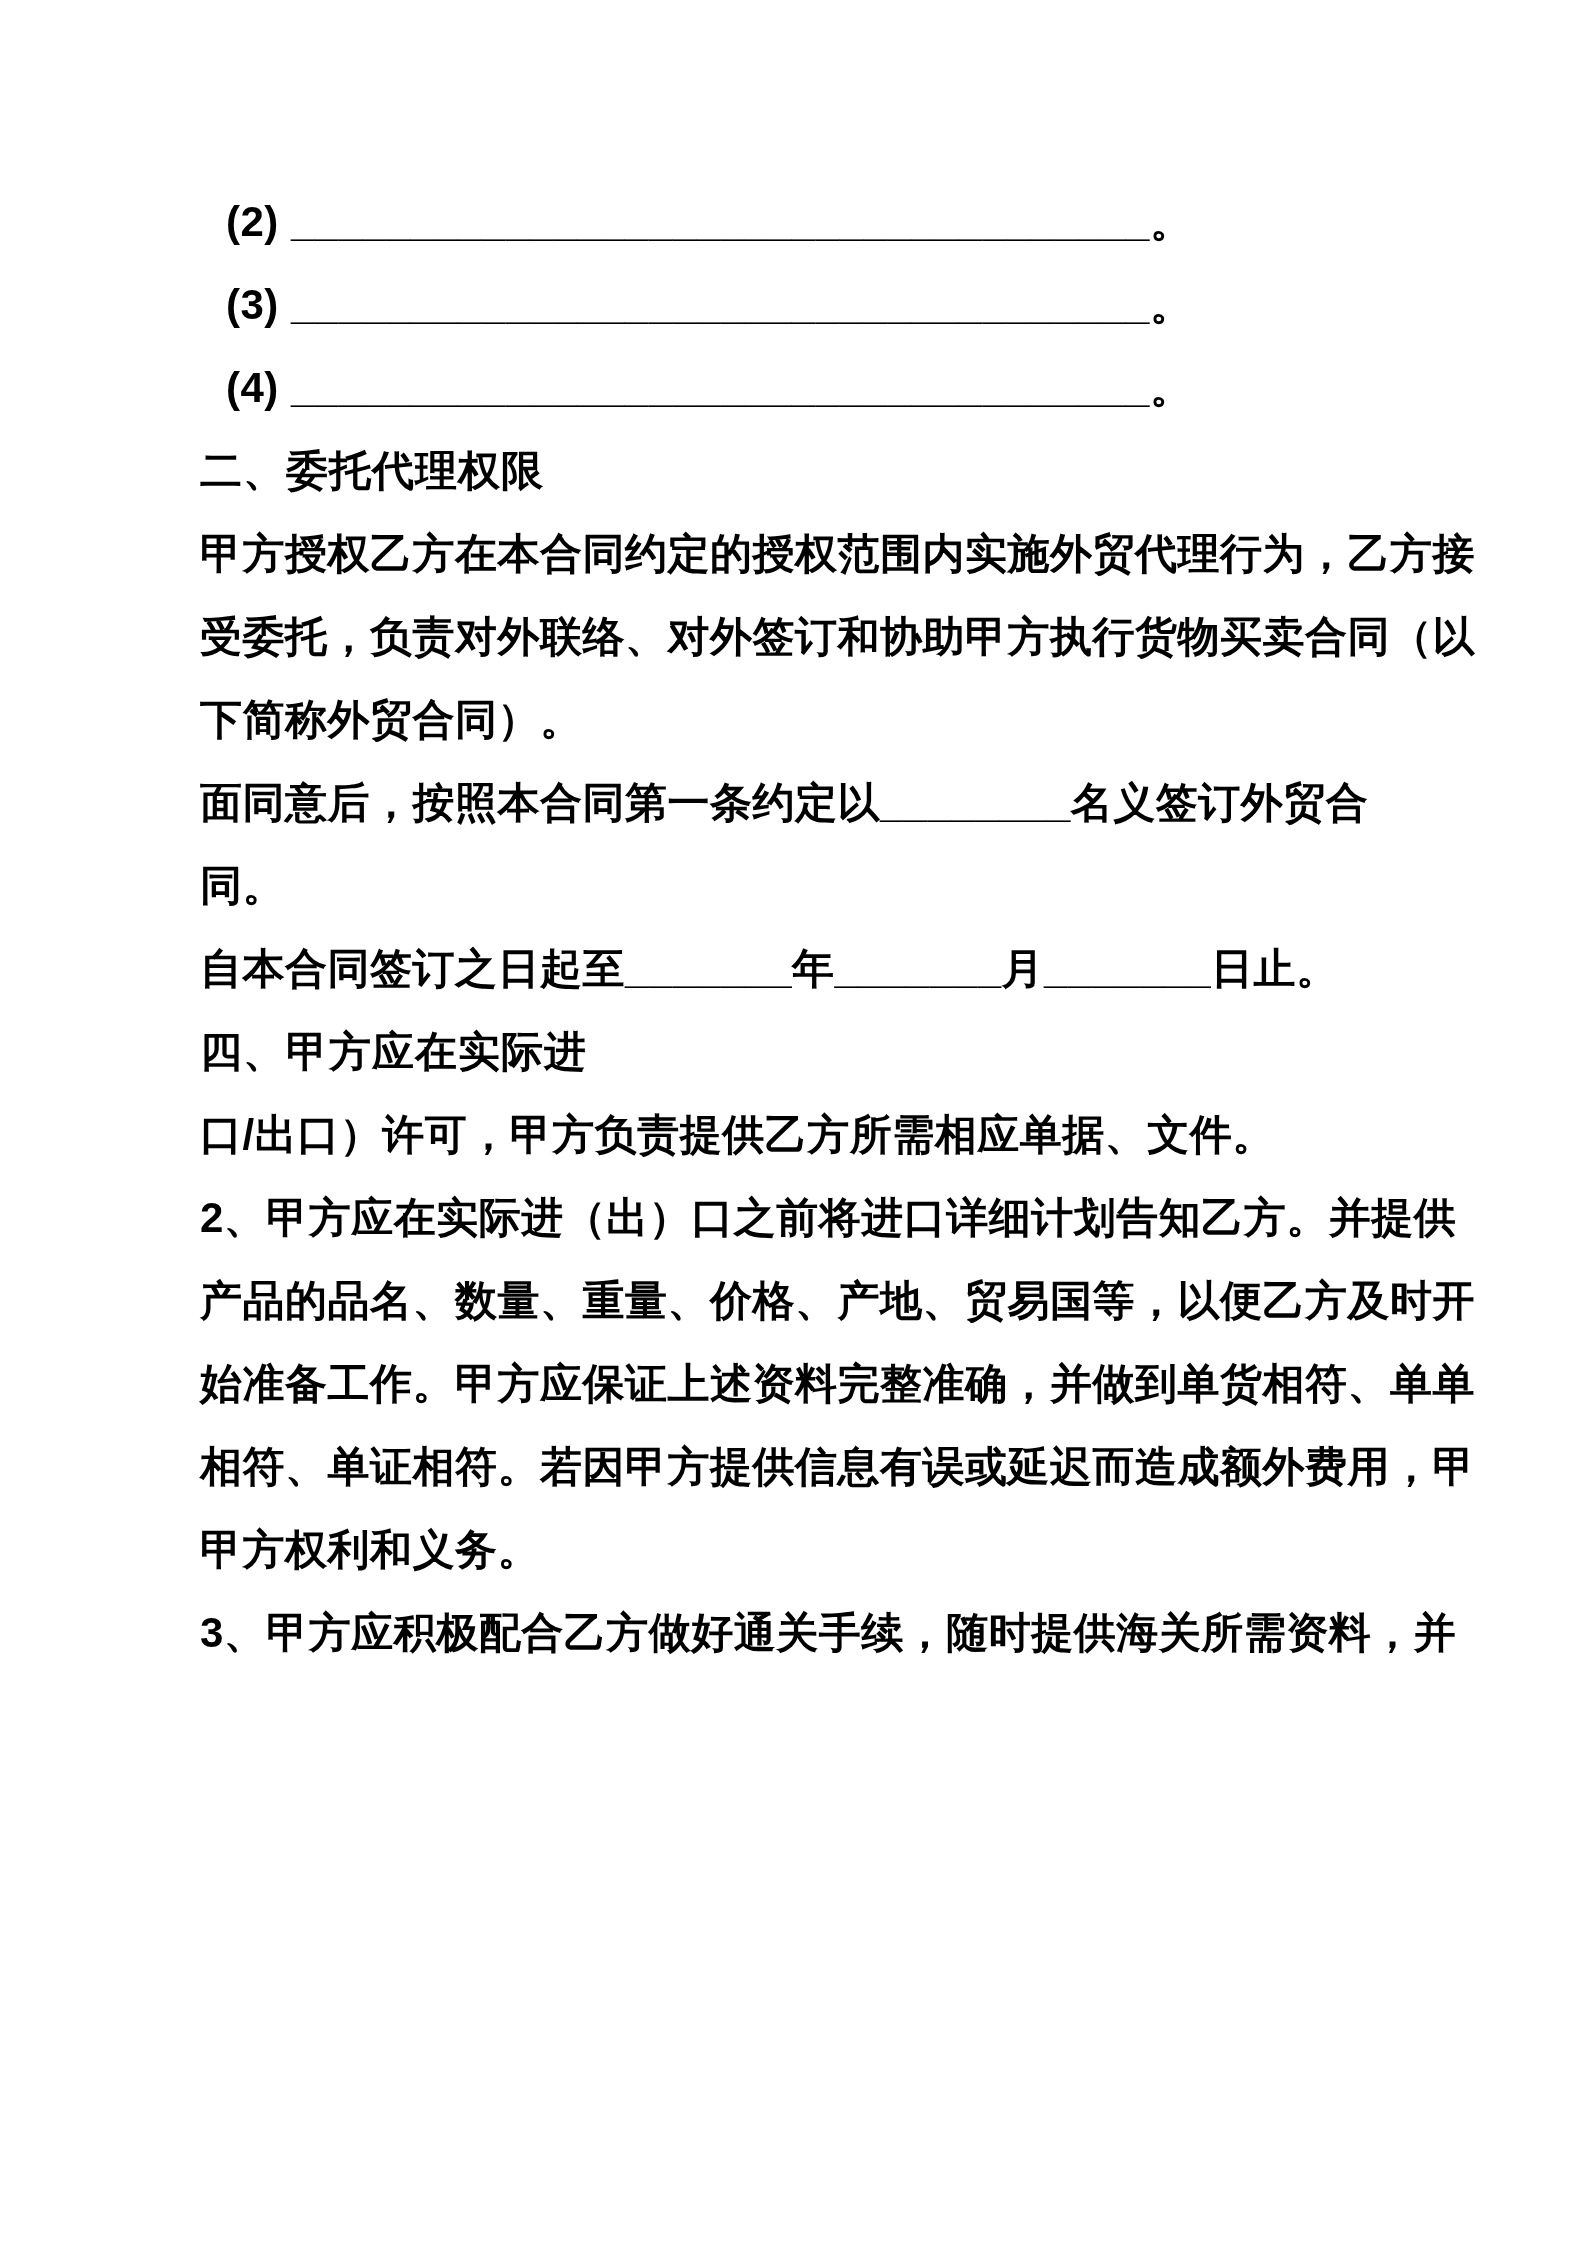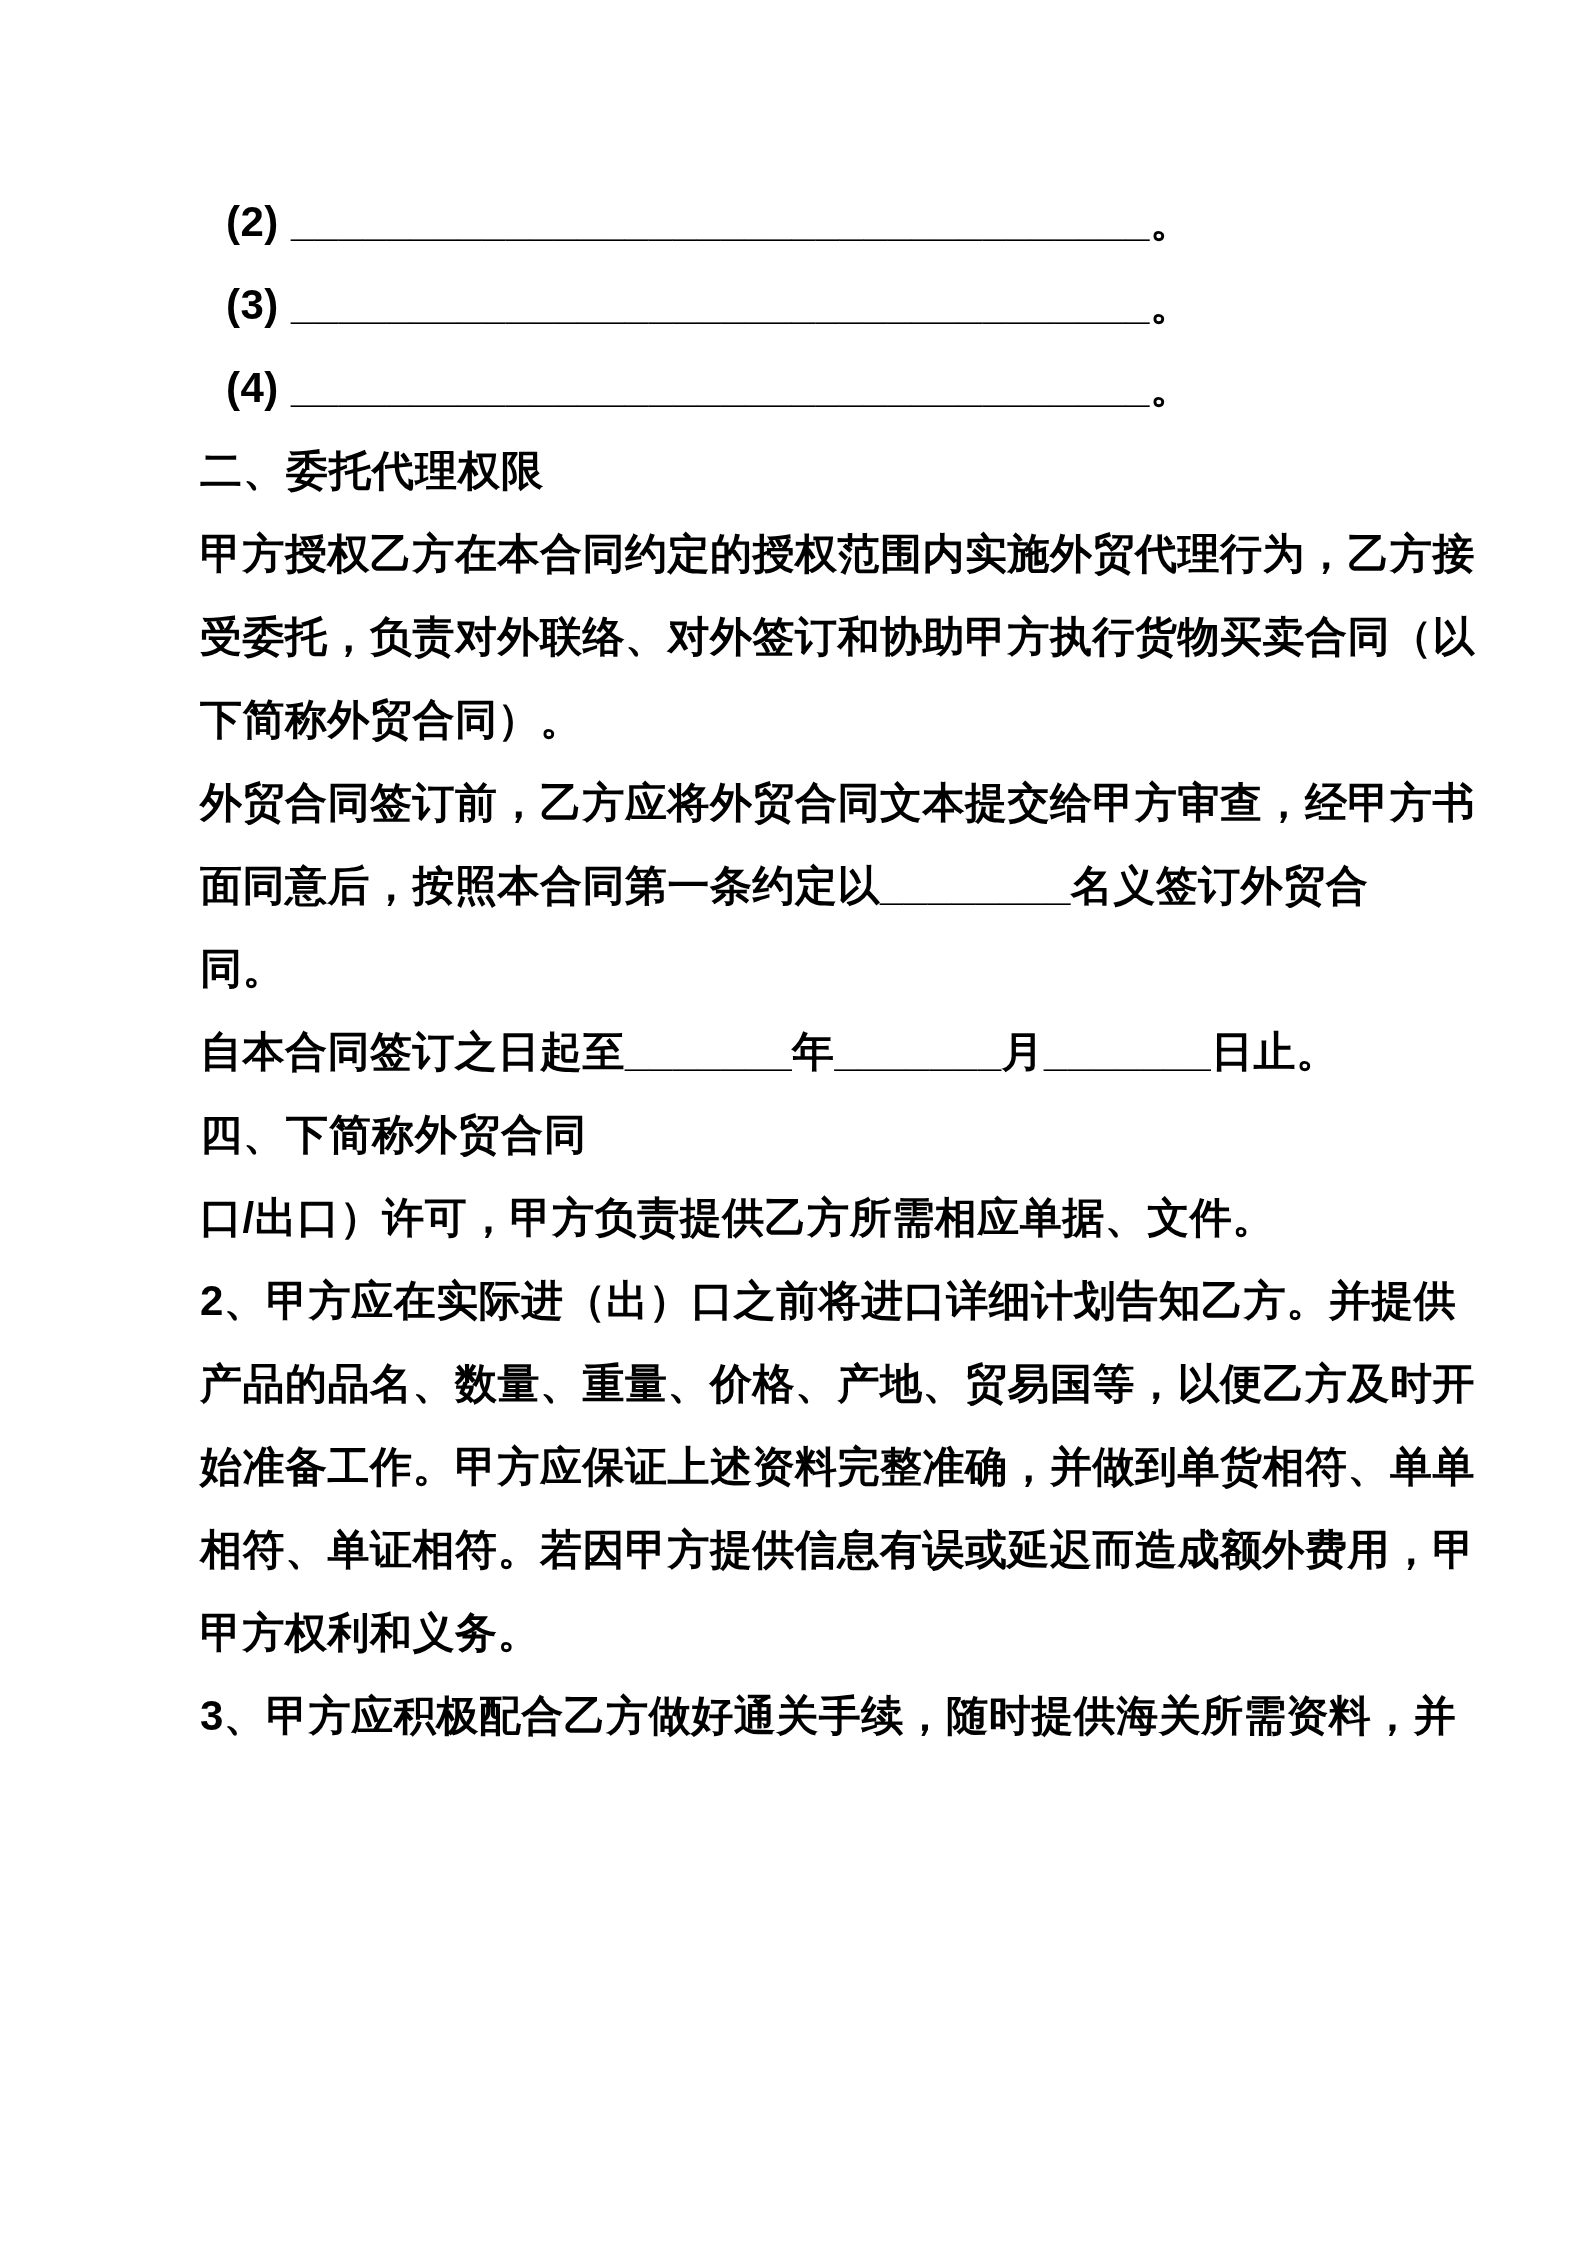--- a/index.html
+++ b/index.html
@@ -38,25 +38,24 @@
 
 <div class="page">
   <div id="doc-lines">
       <div class="line num-indent">(2) ____________________________________。</div>
       <div class="line num-indent">(3) ____________________________________。</div>
       <div class="line num-indent">(4) ____________________________________。</div>
       <div class="line heading">二、委托代理权限</div>
       <div class="line">甲方授权乙方在本合同约定的授权范围内实施外贸代理行为，乙方接</div>
       <div class="line">受委托，负责对外联络、对外签订和协助甲方执行货物买卖合同（以</div>
       <div class="line">下简称外贸合同）。</div>
-      <div class="line">外贸合同签订前，乙方应将外贸合同文本提交给甲方审查，经甲方书</div>
       <div class="line">面同意后，按照本合同第一条约定以________名义签订外贸合</div>
       <div class="line">同。</div>
       <div class="line">自本合同签订之日起至_______年_______月_______日止。</div>
-      <div class="line heading">四、下简称外贸合同</div>
+      <div class="line heading">四、甲方应在实际进</div>
       <div class="line">口/出口）许可，甲方负责提供乙方所需相应单据、文件。</div>
       <div class="line">2、甲方应在实际进（出）口之前将进口详细计划告知乙方。并提供</div>
       <div class="line">产品的品名、数量、重量、价格、产地、贸易国等，以便乙方及时开</div>
       <div class="line">始准备工作。甲方应保证上述资料完整准确，并做到单货相符、单单</div>
       <div class="line">相符、单证相符。若因甲方提供信息有误或延迟而造成额外费用，甲</div>
       <div class="line">甲方权利和义务。</div>
       <div class="line">3、甲方应积极配合乙方做好通关手续，随时提供海关所需资料，并</div>
     </div>
 </div>
 

